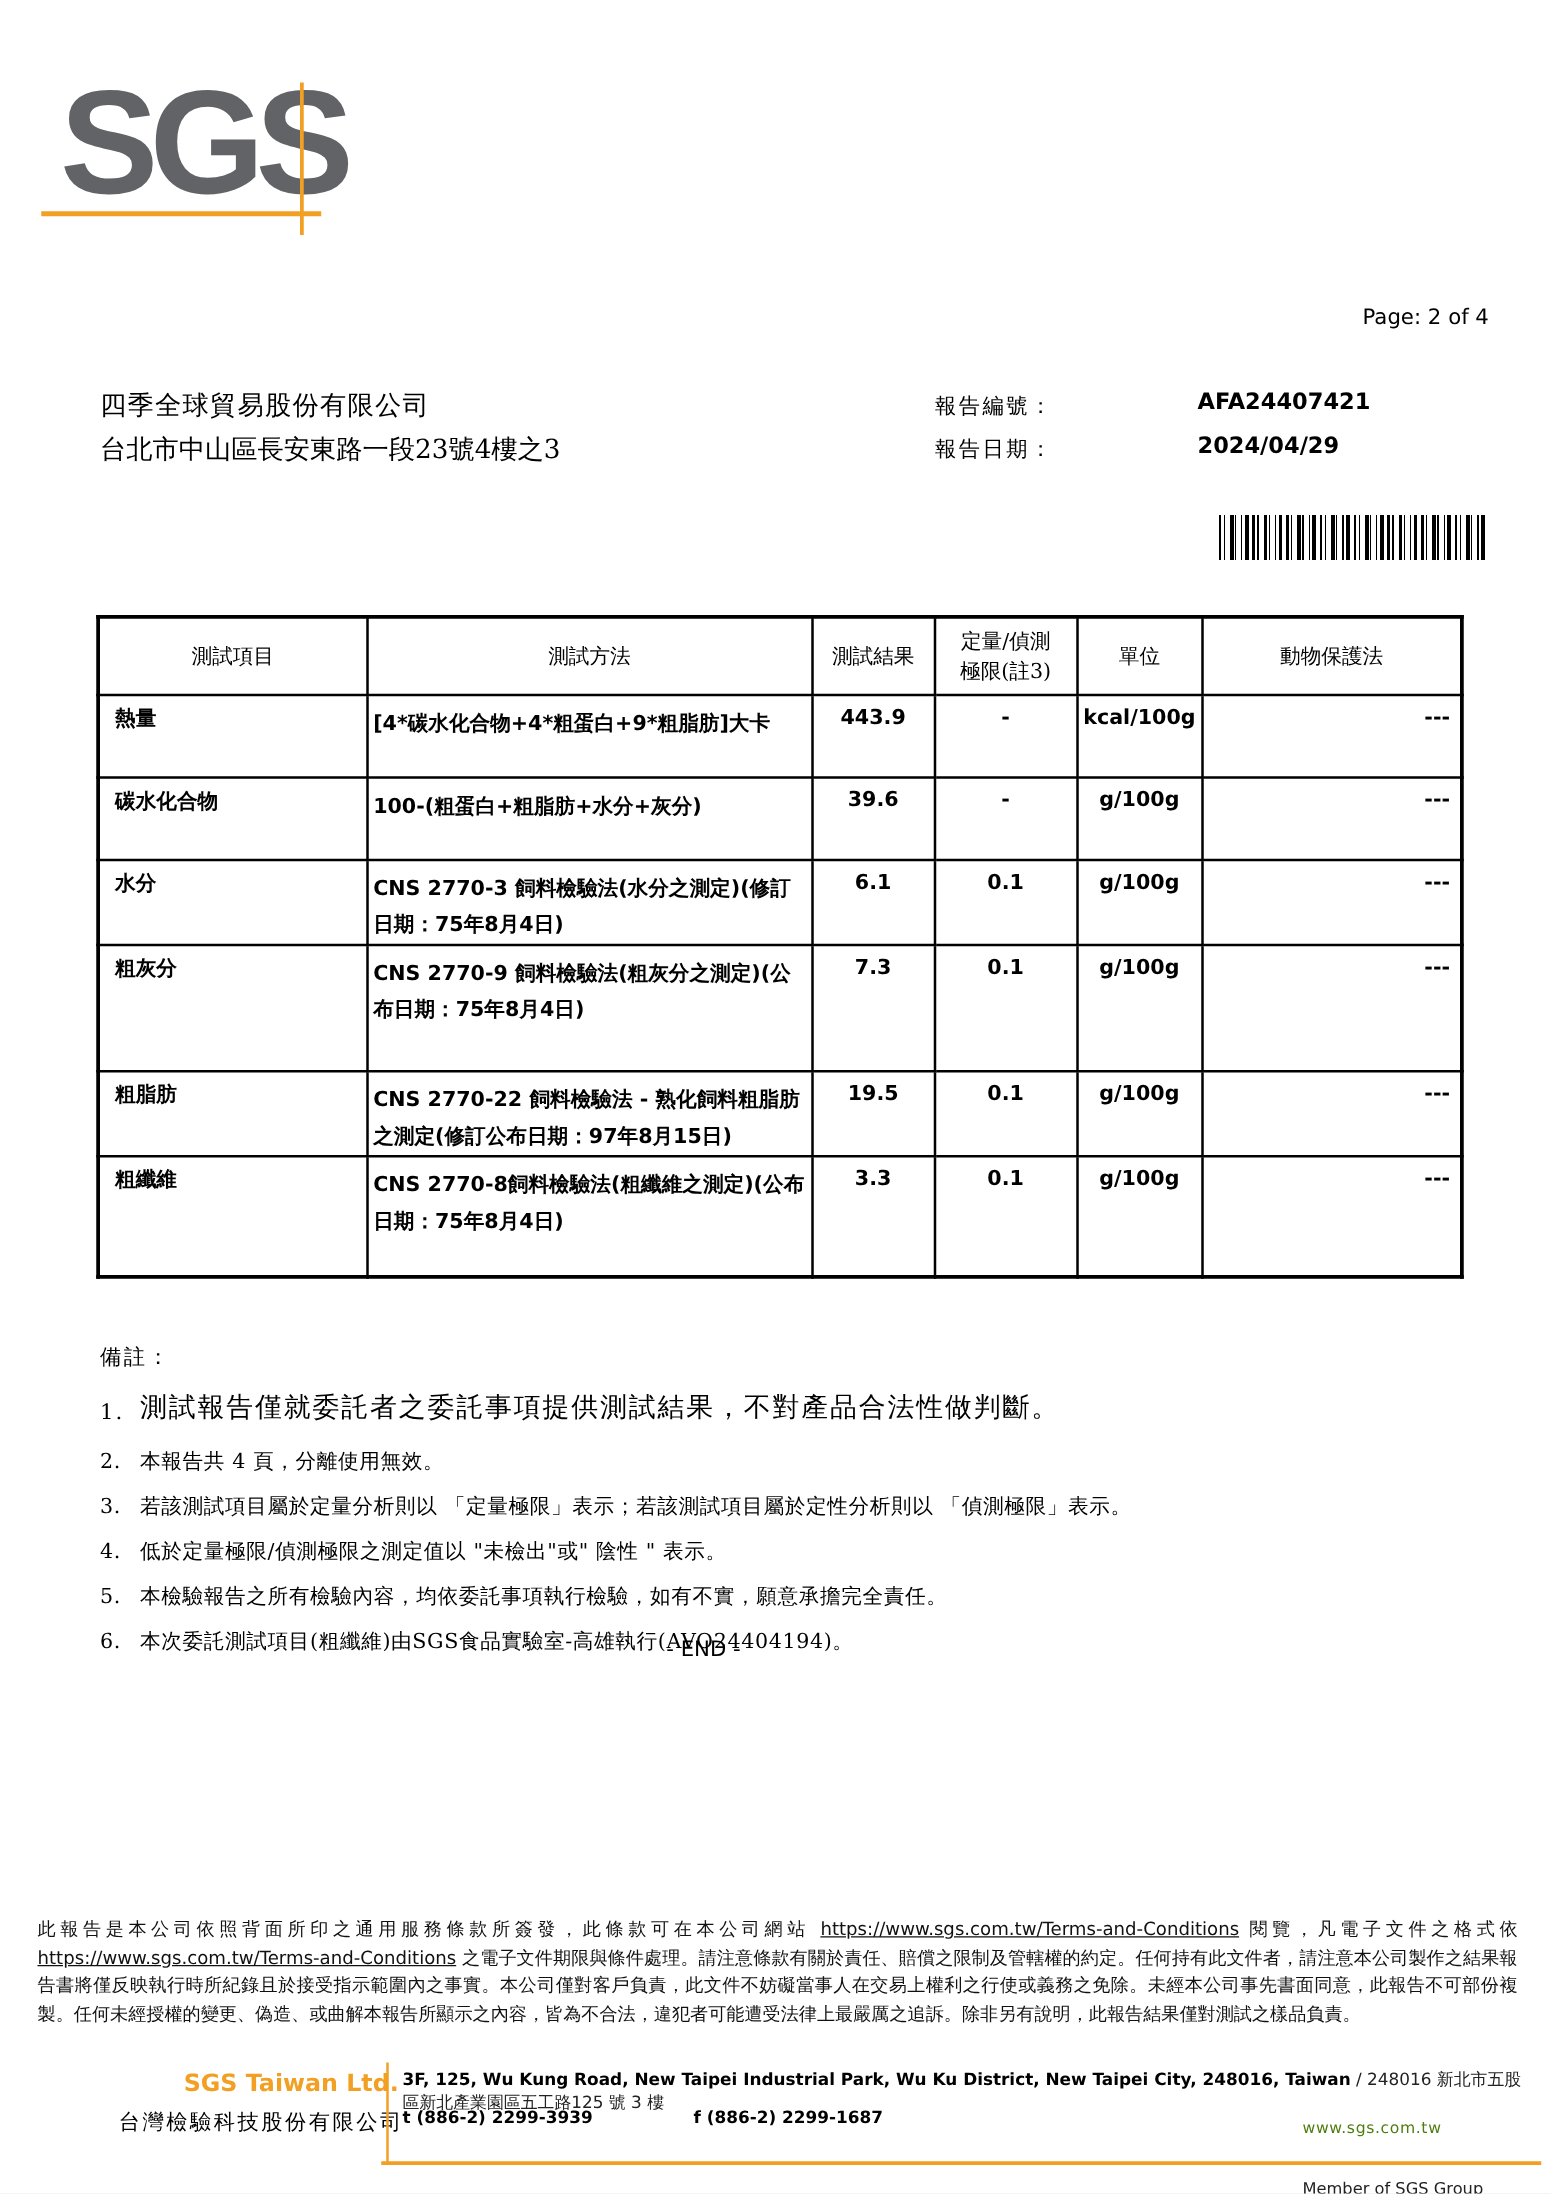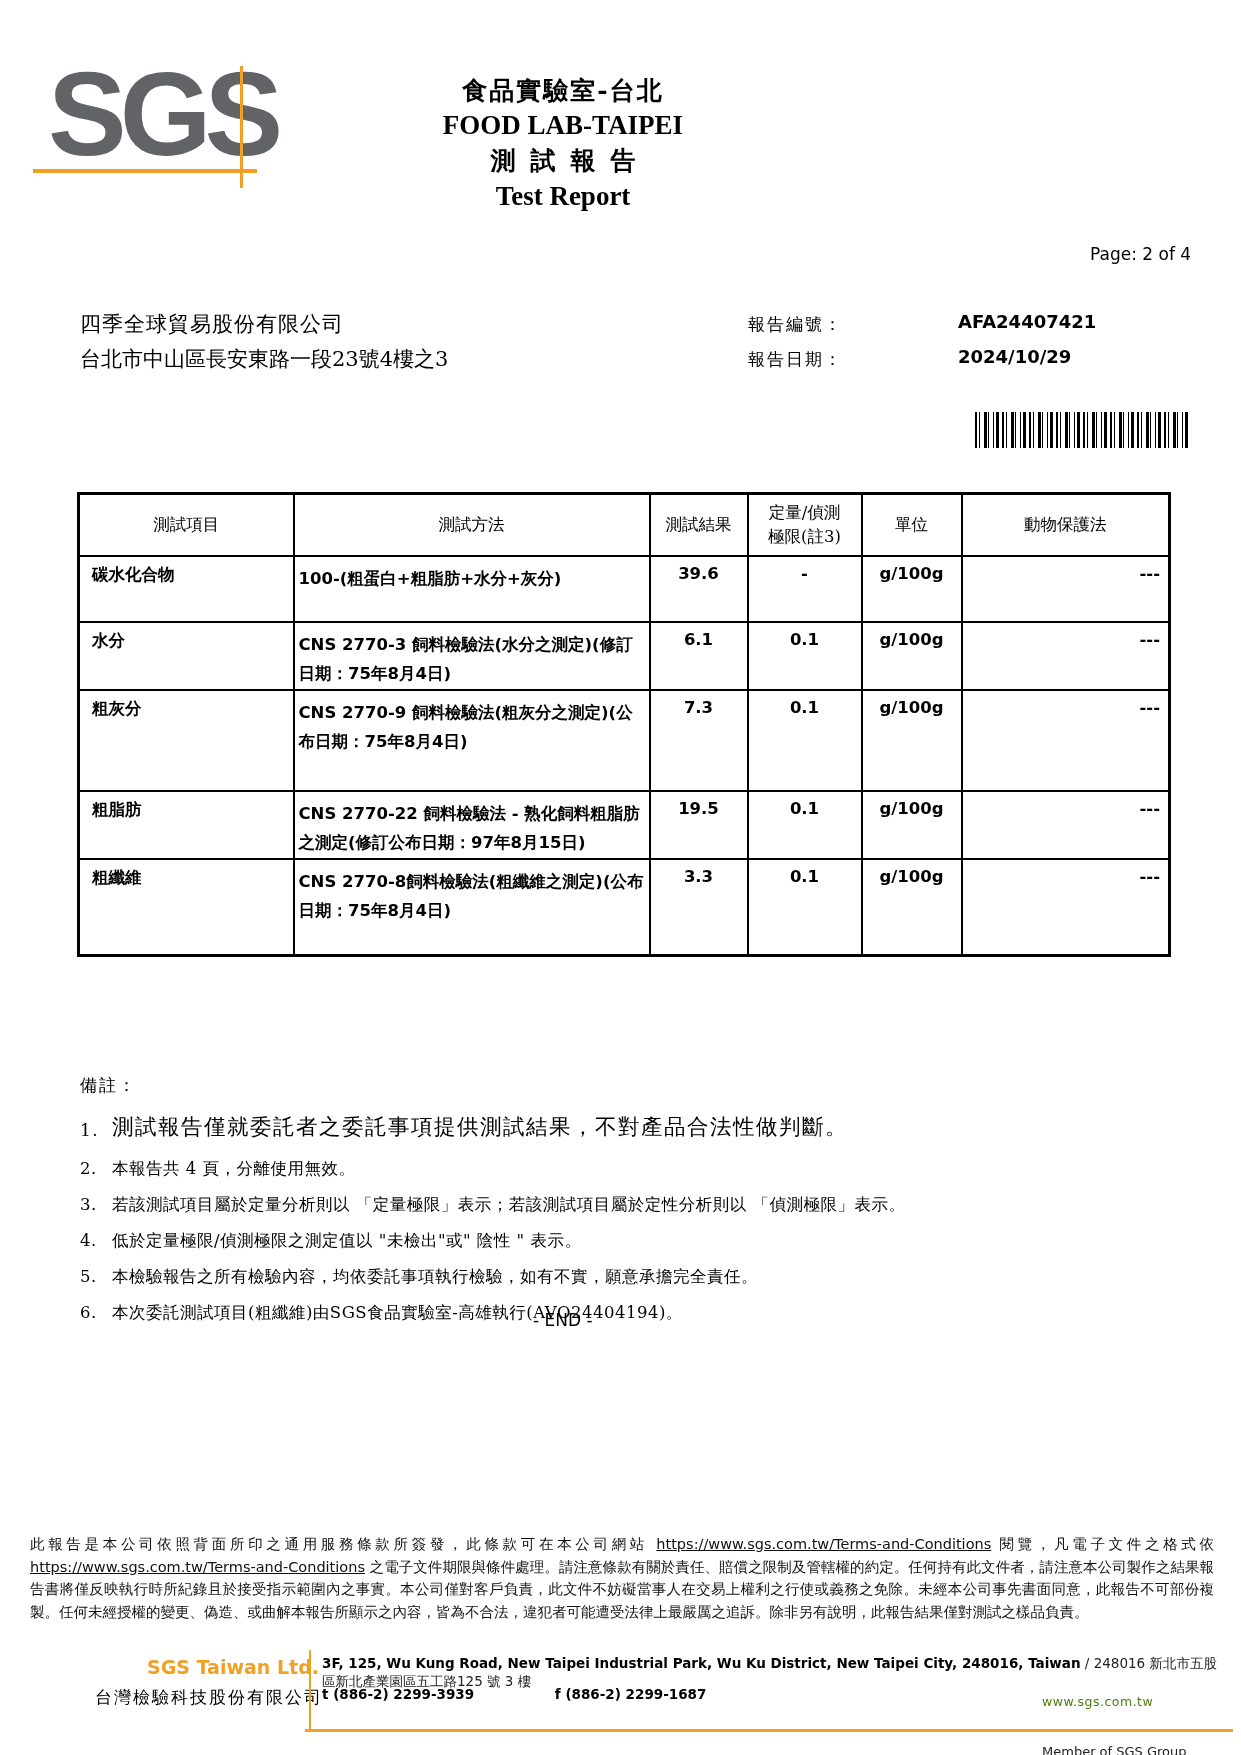--- a/index.html
+++ b/index.html
@@ -83,34 +83,28 @@
 </style>
 </head>
 <body>
 
 <div class="page">
 
   <div class="logo-sgs">SGS</div>
   <div class="logo-hline"></div>
   <div class="logo-vline"></div>
 
-  <div class="title-block">
-    <div class="title-zh">食品實驗室-台北</div>
-    <div class="title-en">FOOD LAB-TAIPEI</div>
-    <div class="subtitle-zh">測試報告</div>
-    <div class="subtitle-en">Test Report</div>
-  </div>
   <div class="page-label">Page: 2 of 4</div>
 
   <div class="client-name">四季全球貿易股份有限公司</div>
   <div class="client-address">台北市中山區長安東路一段23號4樓之3</div>
   <div class="meta-label lbl-no">報告編號：</div>
   <div class="meta-value val-no">AFA24407421</div>
   <div class="meta-label lbl-date">報告日期：</div>
-  <div class="meta-value val-date">2024/10/29</div>
+  <div class="meta-value val-date">2024/04/29</div>
   <div class="barcode"></div>
 
   <table class="results">
     <colgroup>
       <col style="width:215px">
         <col style="width:356px">
         <col style="width:98px">
       <col style="width:114px">
         <col style="width:100px">
         <col style="width:208px">
@@ -121,20 +115,28 @@
         <th>測試方法</th>
         <th>測試結果</th>
         <th>定量/偵測
 極限(註3)</th>
         <th>單位</th>
         <th>動物保護法</th>
       </tr>
     </thead>
     <tbody>
       <tr class="h66">
+        <td class="item">熱量</td>
+        <td class="method">[4*碳水化合物+4*粗蛋白+9*粗脂肪]大卡</td>
+        <td class="num">443.9</td>
+        <td class="num">-</td>
+        <td class="num">kcal/100g</td>
+        <td class="animal">---</td>
+      </tr>
+      <tr class="h66">
         <td class="item">碳水化合物</td>
         <td class="method">100-(粗蛋白+粗脂肪+水分+灰分)</td>
         <td class="num">39.6</td>
         <td class="num">-</td>
         <td class="num">g/100g</td>
         <td class="animal">---</td>
       </tr>
       <tr class="h56">
         <td class="item">水分</td>
         <td class="method">CNS 2770-3 飼料檢驗法(水分之測定)(修訂日期：75年8月4日)</td>

